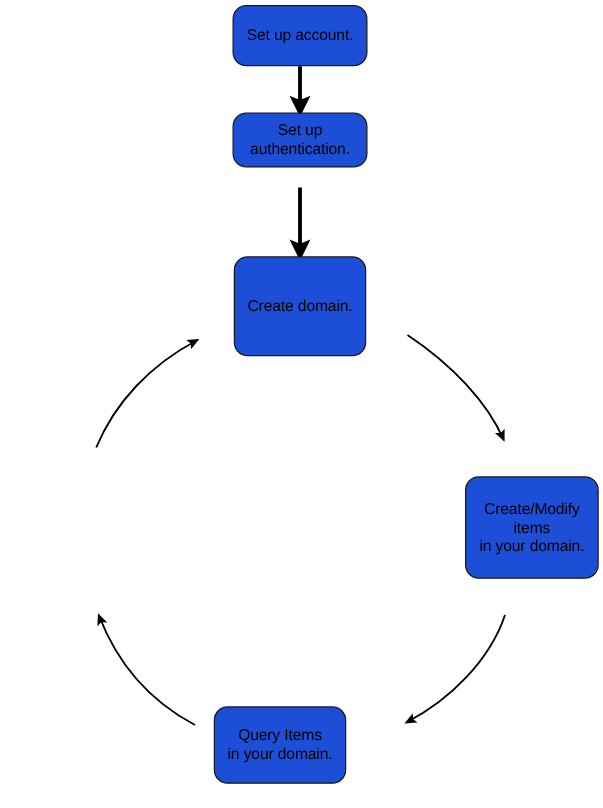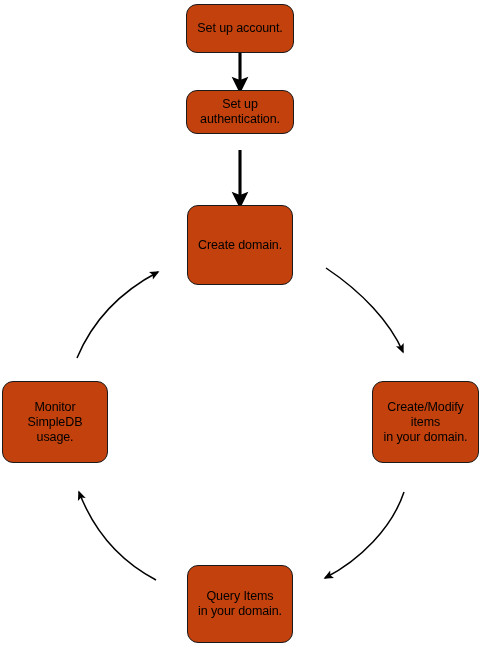--- a/index.html
+++ b/index.html
@@ -21,21 +21,21 @@
     position: absolute;
     left: 0;
     top: 0;
     width: 482px;
     height: 646px;
     pointer-events: none;
   }
   .node {
     position: absolute;
     box-sizing: border-box;
-    background: #c2410c;
+    background: #1d4ed8;
     border: 1.6px solid #1a1a1a;
     border-radius: 11px;
     display: flex;
     align-items: center;
     justify-content: center;
     text-align: center;
     z-index: 2;
   }
   .node-label {
     font-family: "Liberation Sans", sans-serif;
@@ -44,21 +44,21 @@
     color: #000000;
     letter-spacing: -0.1px;
     padding: 0 6px;
     white-space: pre-line;
   }
   
   #node-setup-account   { left: 186px; top: 4px;   width: 108px; height: 49px; }
   #node-setup-auth      { left: 186px; top: 90px;  width: 108px; height: 44px; }
   #node-create-domain   { left: 187px; top: 205px; width: 106px; height: 80px; }
   #node-create-modify   { left: 372px; top: 381px; width: 107px; height: 82px; justify-content: center; }
-  #node-query-items     { left: 187px; top: 565px; width: 106px; height: 78px; }
+  #node-query-items     { left: 171px; top: 565px; width: 106px; height: 62px; }
   #node-monitor-usage   { left: 2px;   top: 381px; width: 106px; height: 82px; }
 </style>
 </head>
 <body>
 
 <div id="diagram-canvas">
 
   <svg id="arrow-layer" viewBox="0 0 482 646" width="482" height="646" xmlns="http://www.w3.org/2000/svg">
     <defs>
       <marker id="head-thick" markerWidth="7" markerHeight="7" refX="3.1" refY="3.2" orient="auto" markerUnits="strokeWidth">
@@ -98,18 +98,14 @@
   <div class="node" id="node-create-modify">
     <span class="node-label">Create/Modify items
 in your domain.</span>
   </div>
 
   <div class="node" id="node-query-items">
     <span class="node-label">Query Items
 in your domain.</span>
   </div>
 
-  <div class="node" id="node-monitor-usage">
-    <span class="node-label">Monitor SimpleDB
-usage.</span>
-  </div>
 
 </div>
 
 </body></html>

